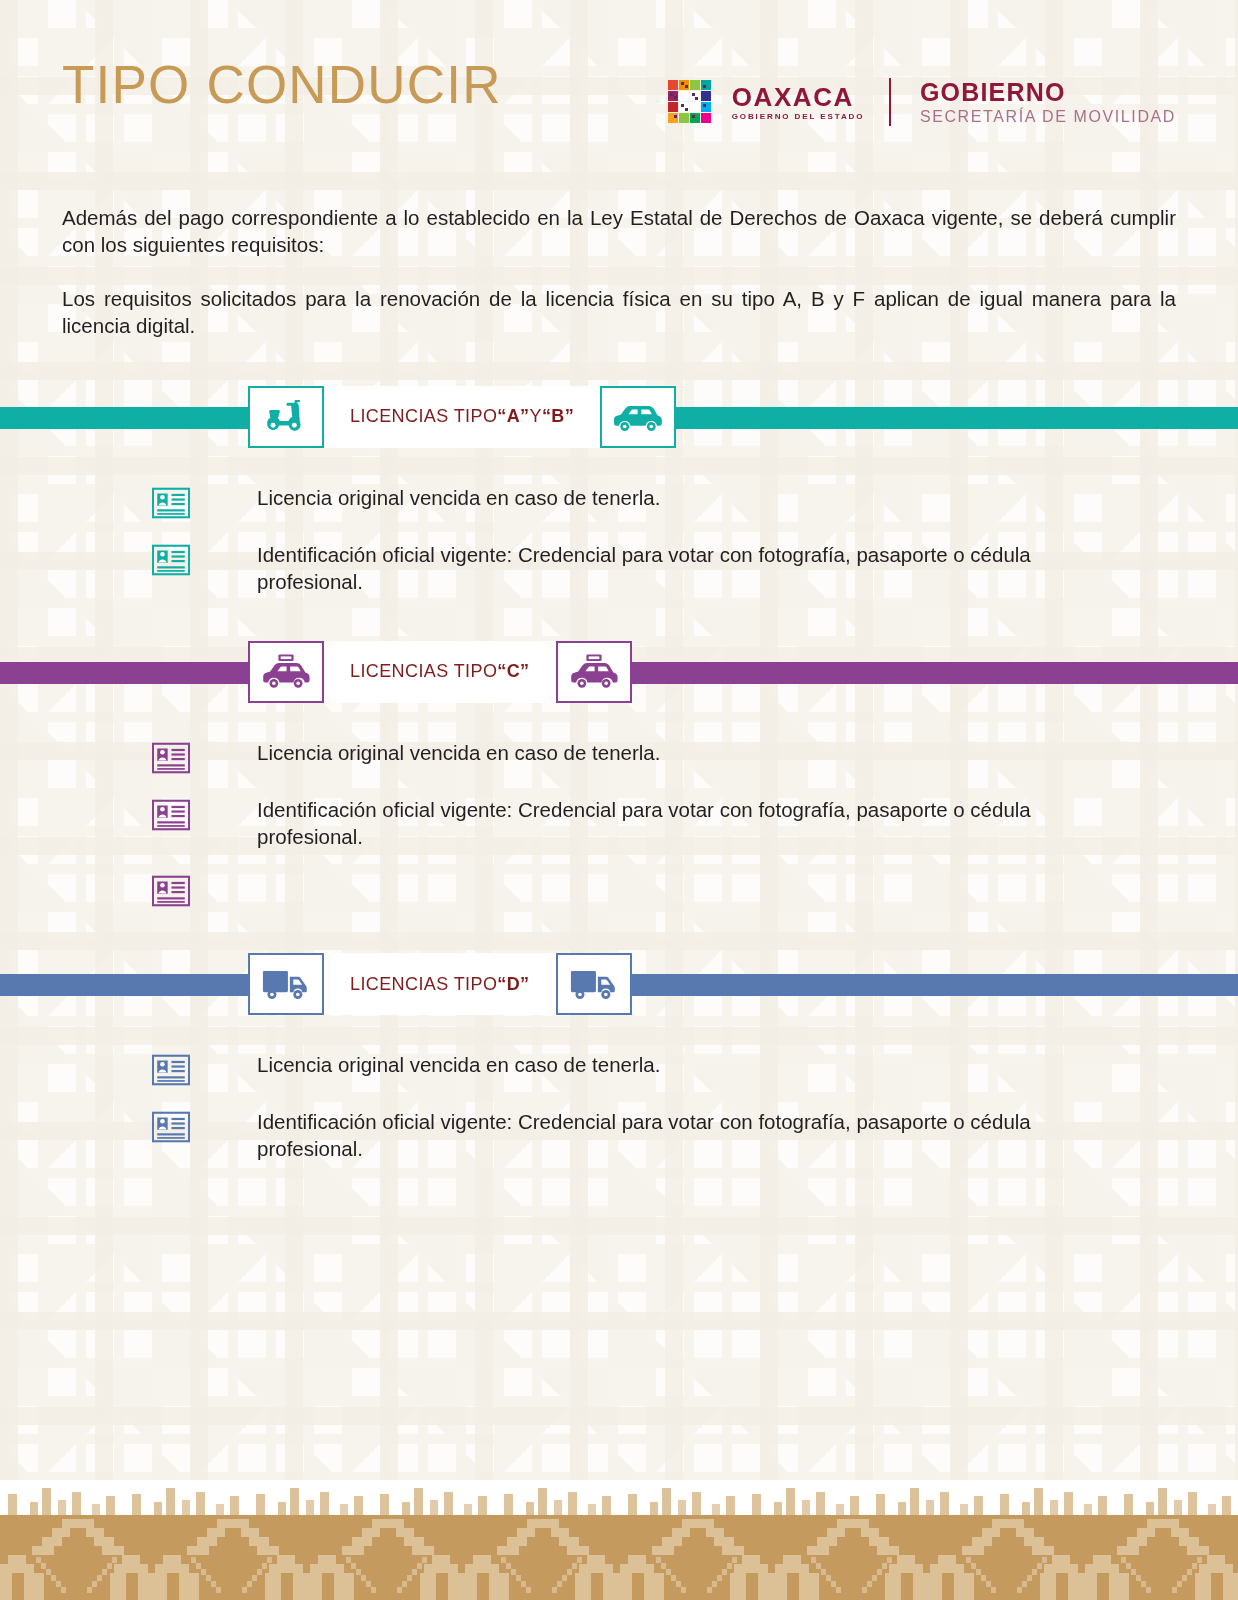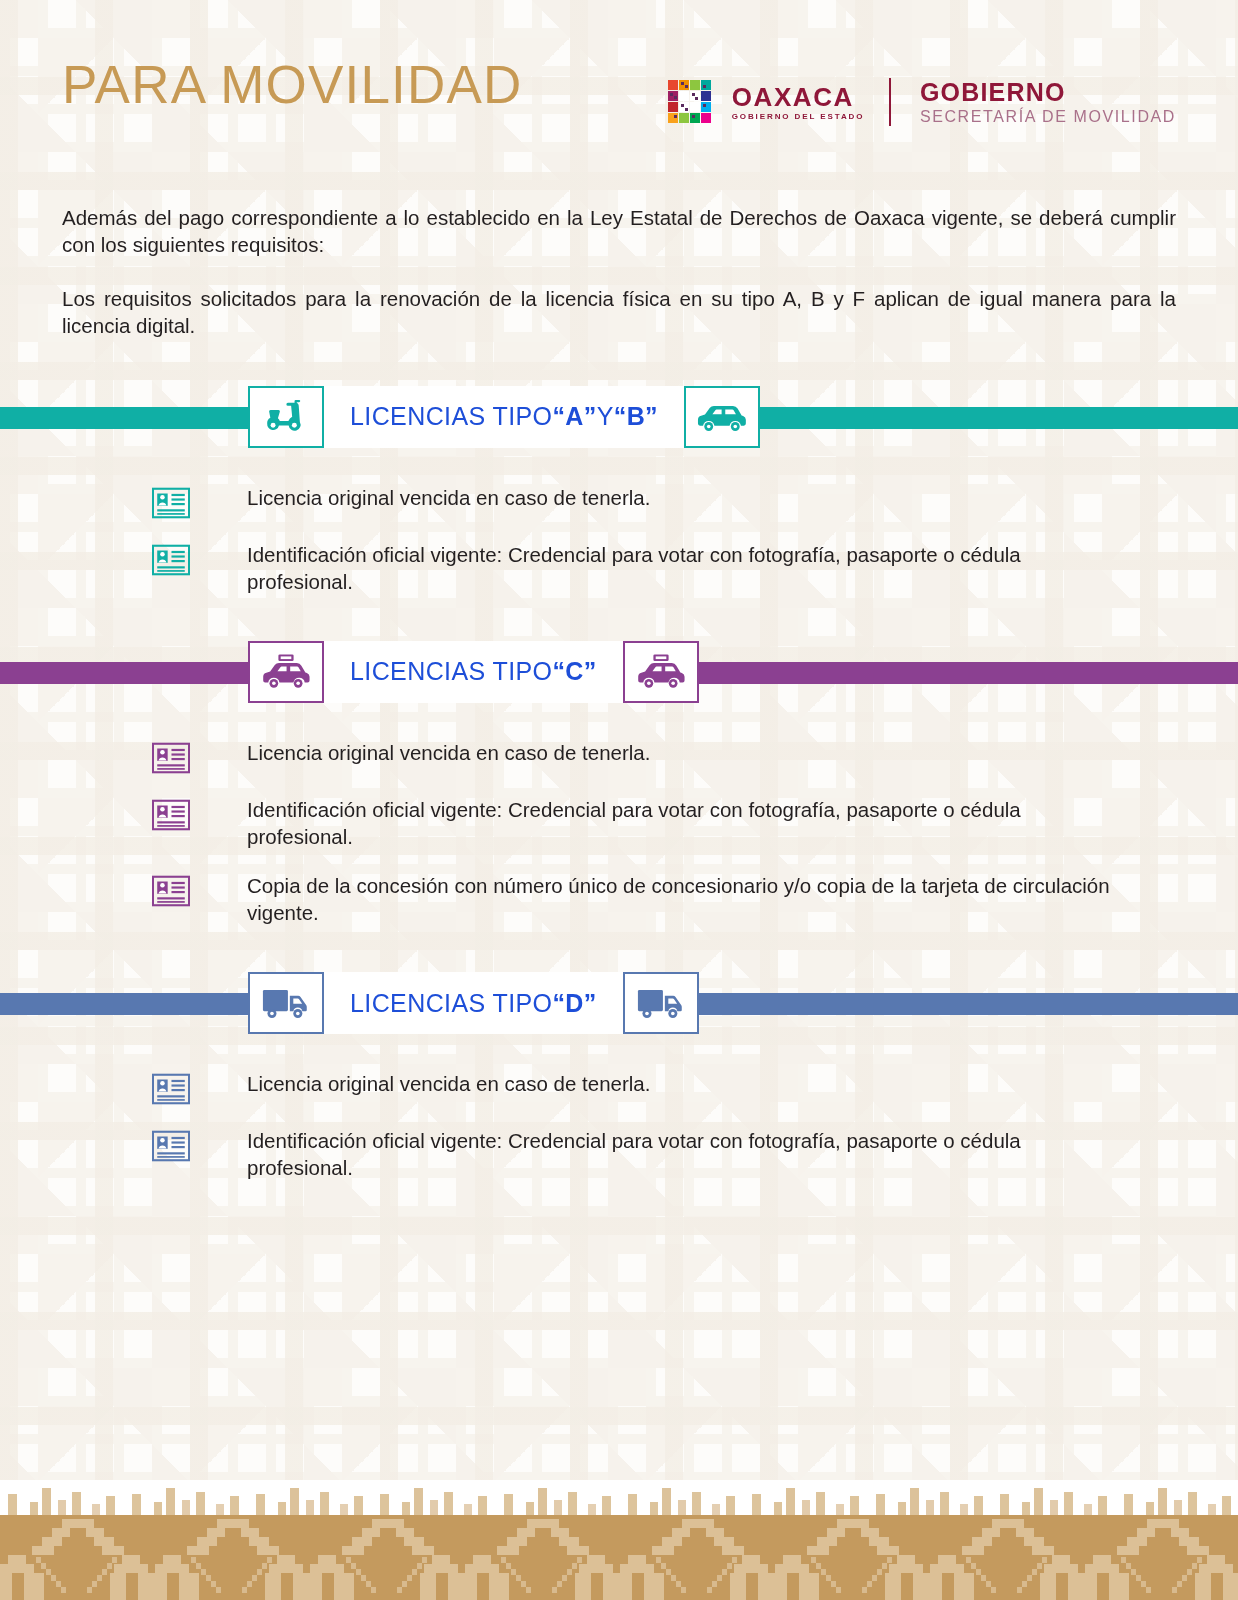--- a/index.html
+++ b/index.html
@@ -158,41 +158,41 @@
     border: 2px solid currentColor;
     display: flex;
     align-items: center;
     justify-content: center;
     flex: none;
   }
   .band-title {
     position: relative;
     background: #ffffff;
     padding: 0 26px;
-    font-size: 25px;
+    font-size: 18px;
     letter-spacing: 0.4px;
-    color: #1d4ed8;
+    color: #7f1d1d;
     white-space: nowrap;
     height: 62px;
     display: flex;
     align-items: center;
   }
   .band-title b { font-weight: bold; }
   .band-spacer {
     position: relative;
     height: 62px;
     flex: none;
   }
 
   
   .req-list { padding: 0 62px 0 152px; margin-top: 36px; }
   .req-item {
     display: flex;
     align-items: flex-start;
-    gap: 6px;
+    gap: 16px;
     margin-bottom: 22px;
   }
   .req-icon {
     width: 38px;
     height: 32px;
     flex: none;
     margin-top: 3px;
   }
   .req-text {
     font-size: 20.5px;
@@ -224,21 +224,21 @@
 <body>
 
 <div id="page">
 
   <div id="watermark"></div>
 
   <div id="content">
 
     <div class="header">
       <div class="title-block">
-        <div class="title-line2">PARA MOVILIDAD</div>
+        <div class="title-line2">TIPO CONDUCIR</div>
       </div>
 
       <div class="logo-lockup">
         <svg class="emblem" viewBox="0 0 46 46">
           <rect x="1" y="1" width="10" height="10" fill="#e8472f"></rect>
           <rect x="12" y="1" width="10" height="10" fill="#f29100"></rect>
           <rect x="23" y="1" width="10" height="10" fill="#8dc63f"></rect>
           <rect x="34" y="1" width="10" height="10" fill="#00a79d"></rect>
           <rect x="1" y="12" width="10" height="10" fill="#9e1f63"></rect>
           <rect x="12" y="12" width="10" height="10" fill="#ffffff"></rect>
@@ -436,21 +436,20 @@
     <circle cx="11" cy="10" r="2.4" fill="#ffffff"></circle>
     <path d="M6.8 18.6a4.4 4.4 0 018.4 0z" fill="#ffffff"></path>
     <g fill="currentColor">
       <rect x="20.5" y="6.4" width="14" height="2.3"></rect>
       <rect x="20.5" y="11.2" width="14" height="2.3"></rect>
       <rect x="20.5" y="16" width="14" height="2.3"></rect>
       <rect x="5.5" y="22.6" width="29" height="2.3"></rect>
       <rect x="5.5" y="26.6" width="29" height="1.8"></rect>
     </g>
   </svg>
-              <div class="req-text">Copia de la concesión con número único de concesionario y/o copia de la tarjeta de circulación vigente.</div>
             </div>
           </div>
         </div>
         <div class="section">
           <div class="band" style="color: rgb(88, 120, 176);">
             <div class="band-rule" style="background: rgb(88, 120, 176);"></div>
             <div class="band-inner">
               <div class="band-spacer" style="width: 248px;"></div>
               <div class="icon-box" style="color: rgb(88, 120, 176);">
                 <svg viewBox="0 0 52 38" width="50" height="37">

